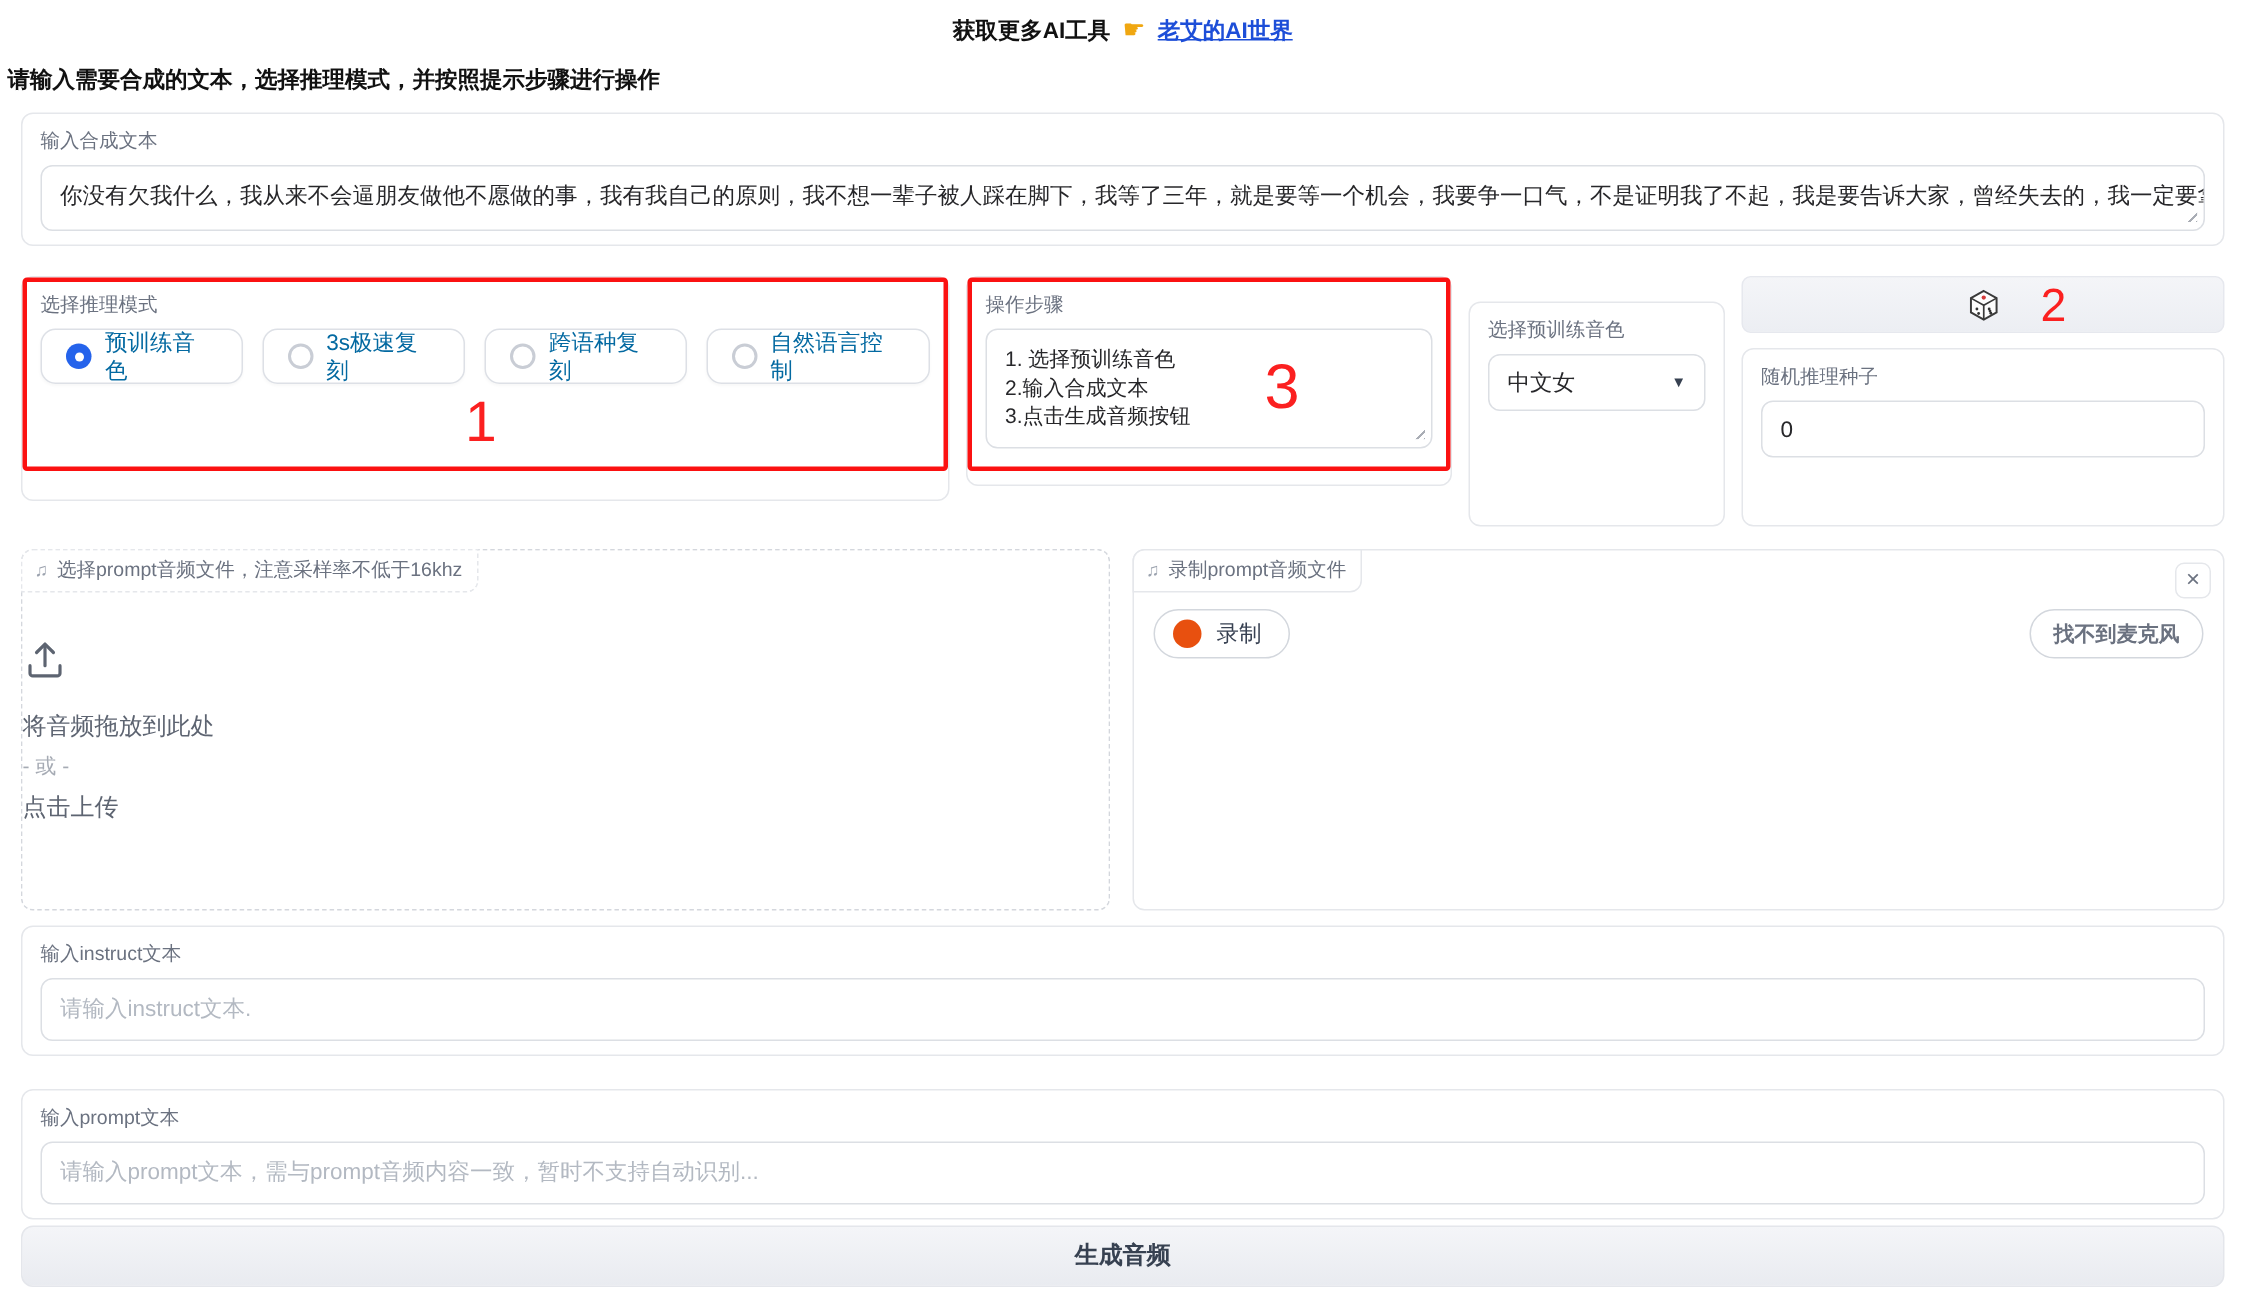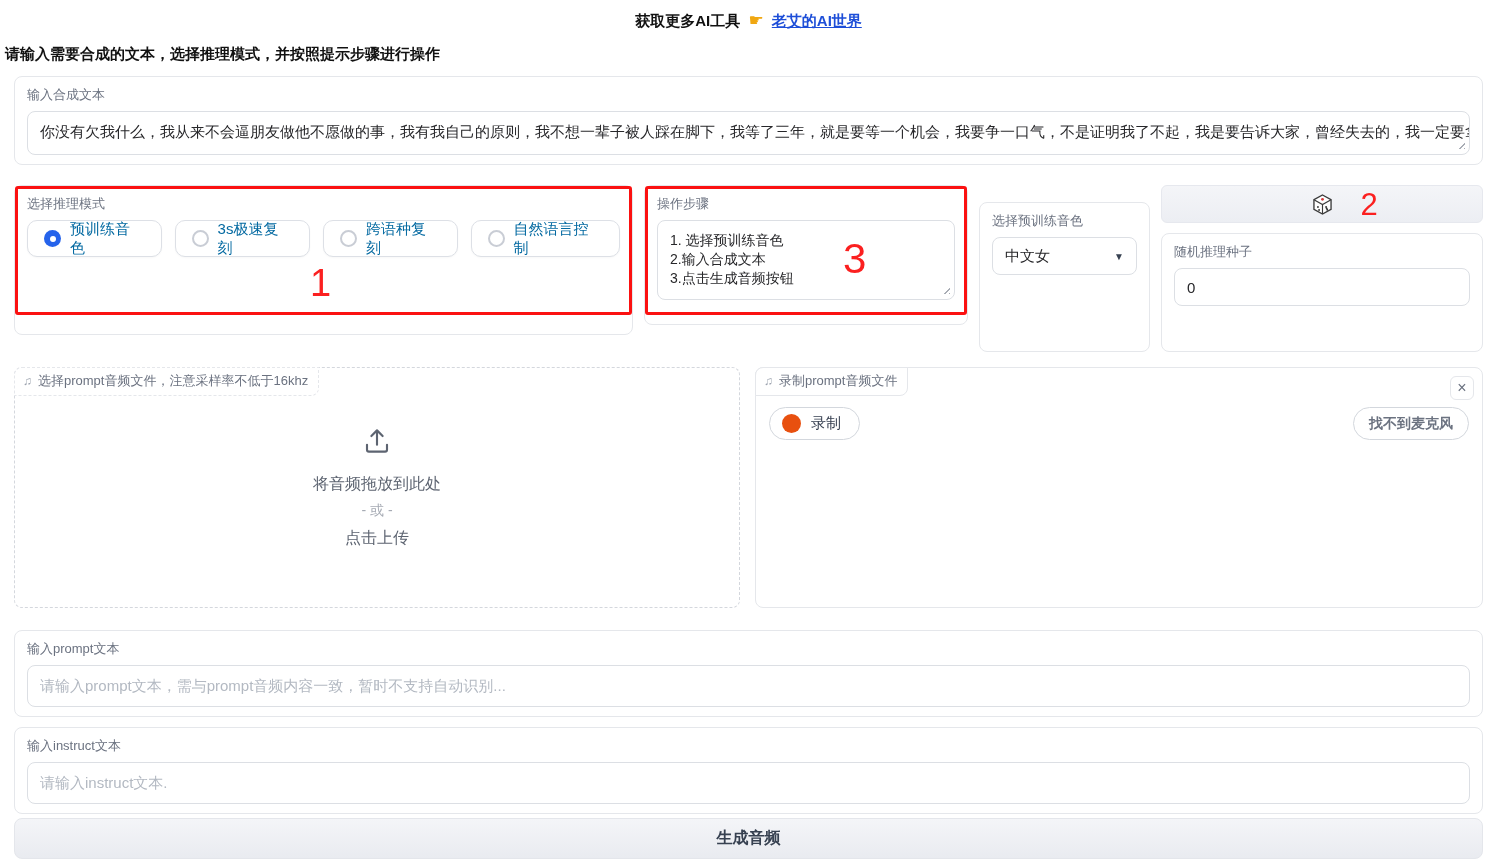--- a/index.html
+++ b/index.html
@@ -68,21 +68,21 @@
   .row3 { display:flex; gap:15px; margin-top:15px; }
   .audio-panel { position:relative; height:241px; border-radius:8px; background:#fff; }
   .upload-panel { width:726px; border:1px dashed #d4d7dd; }
   .record-panel { flex:1; border:1px solid #e5e7eb; }
   .panel-label { position:absolute; left:-1px; top:-1px; background:#fff; border:1px solid #e5e7eb;
     border-radius:8px 0 8px 0; padding:4px 10px 5px 8px; font-size:13px; color:#6b7280;
     display:flex; align-items:center; gap:6px; z-index:2; }
   .panel-label .note { font-size:12px; color:#9ca3af; }
   .upload-panel .panel-label { border-style:dashed; }
 
-  .upload-center { position:absolute; left:0; right:0; top:58px; text-align:center; color:#5d6471; }
+  .upload-center { position:absolute; left:0; right:0; top:58px; text-align:left; color:#5d6471; }
   .upload-center .drop { font-size:16px; margin-top:14px; }
   .upload-center .or { font-size:14px; color:#a6abb4; margin-top:7px; }
   .upload-center .click { font-size:16px; margin-top:8px; }
 
   .close-btn { position:absolute; top:8px; right:8px; width:24px; height:24px; border:1px solid #e5e7eb;
     border-radius:6px; background:#fff; color:#6b7280; font-size:16px; line-height:22px; text-align:center; cursor:pointer; }
   .record-btn { position:absolute; left:13px; top:39px; display:flex; align-items:center; gap:10px;
     border:1px solid #d3d7dd; border-radius:999px; background:#fff; padding:0 18px 0 12px; height:33px;
     font-size:15px; color:#384152; cursor:pointer; }
   .rec-dot { width:19px; height:19px; border-radius:50%; background:#e8500f; }
@@ -217,26 +217,26 @@
       <div class="close-btn">×</div>
       <div class="record-btn">
         <span class="rec-dot"></span>
         <span>录制</span>
       </div>
       <div class="no-mic-btn">找不到麦克风</div>
     </div>
   </div>
 
   
+  <div class="block instruct-block">
+    <span class="block-label">输入instruct文本</span>
+    <textarea class="gr-text" spellcheck="false" placeholder="请输入instruct文本." style=""></textarea>
+  </div>
+
+  
   <div class="block prompt-block">
     <span class="block-label">输入prompt文本</span>
     <textarea class="gr-text" spellcheck="false" placeholder="请输入prompt文本，需与prompt音频内容一致，暂时不支持自动识别..." style=""></textarea>
   </div>
 
-  
-  <div class="block instruct-block">
-    <span class="block-label">输入instruct文本</span>
-    <textarea class="gr-text" spellcheck="false" placeholder="请输入instruct文本." style=""></textarea>
-  </div>
-
   <button class="generate-btn">生成音频</button>
 
 </div>
 
 </body></html>

